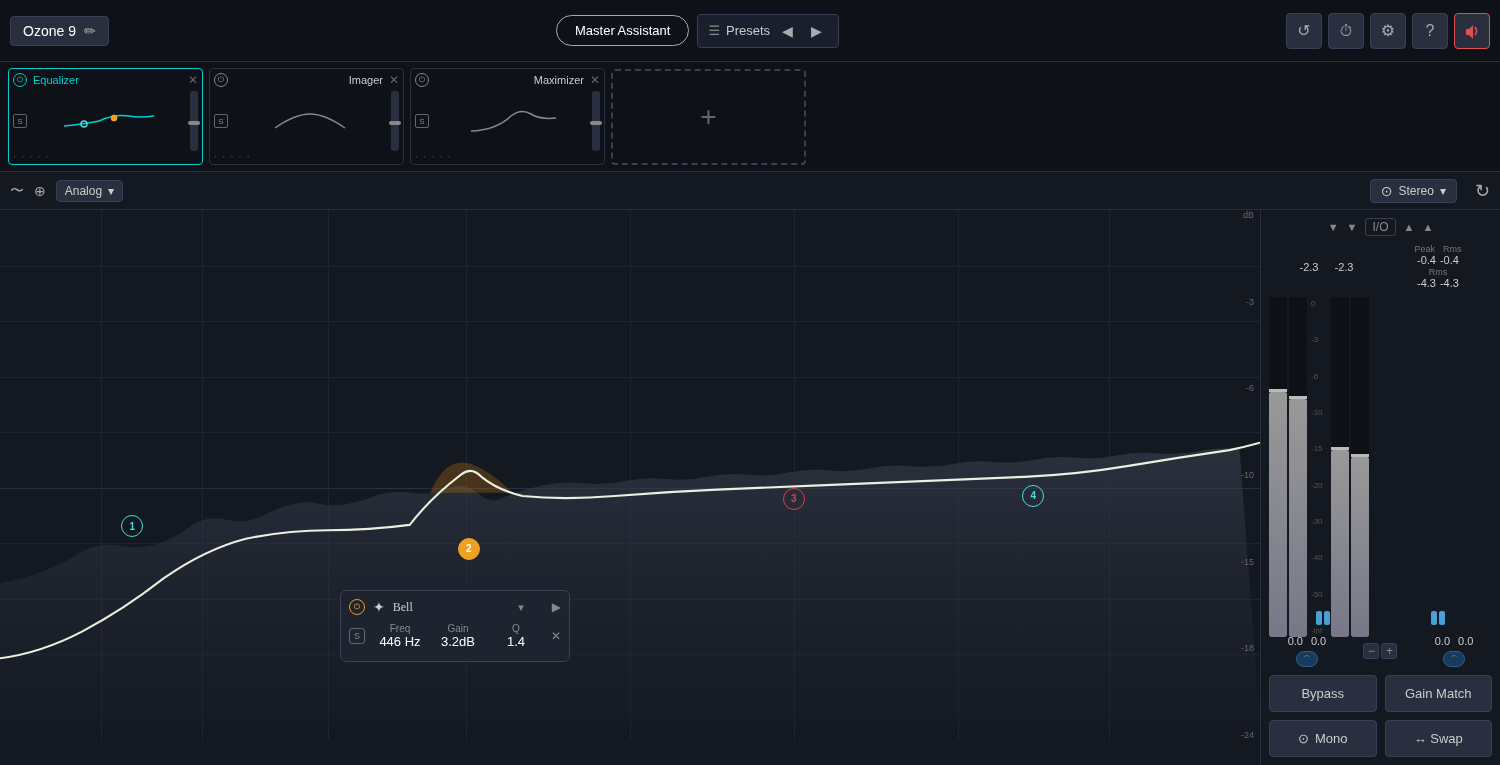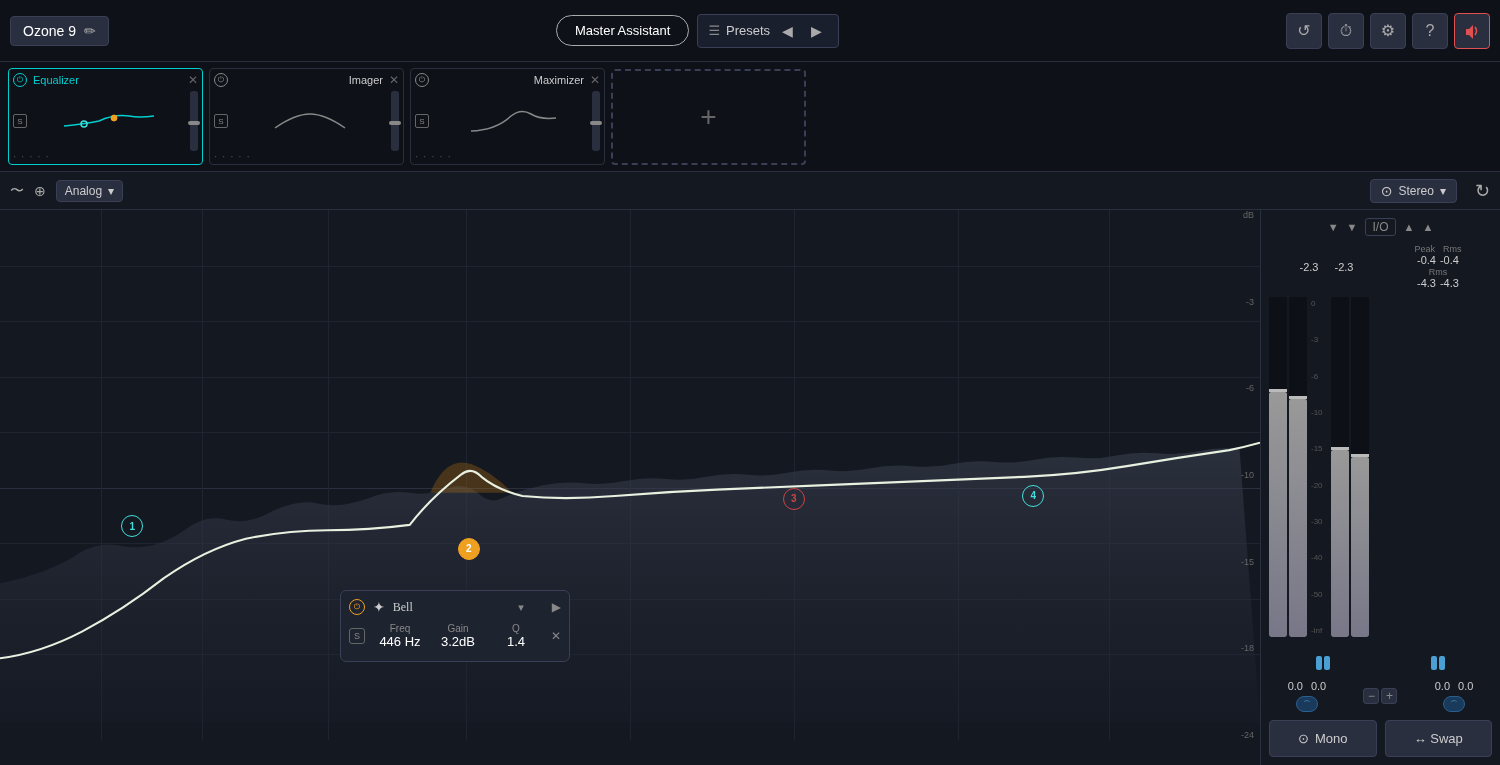--- a/index.html
+++ b/index.html
@@ -842,20 +842,24 @@
           <span class="val-0">0.0</span>
         </div>
         <div style="display:flex; gap:4px; align-items:center;">
           <div class="meter-link-btn">⌒</div>
         </div>
       </div>
     </div>
 
     <div class="bottom-buttons">
       <div class="btn-row">
+        <button class="bottom-btn">Bypass</button>
+        <button class="bottom-btn">Gain Match</button>
+      </div>
+      <div class="btn-row">
         <button class="bottom-btn mono-btn">
           <span>⊙</span>
           <span>Mono</span>
         </button>
         <button class="bottom-btn">↔ Swap</button>
       </div>
     </div>
   </div>
 
 </div>

